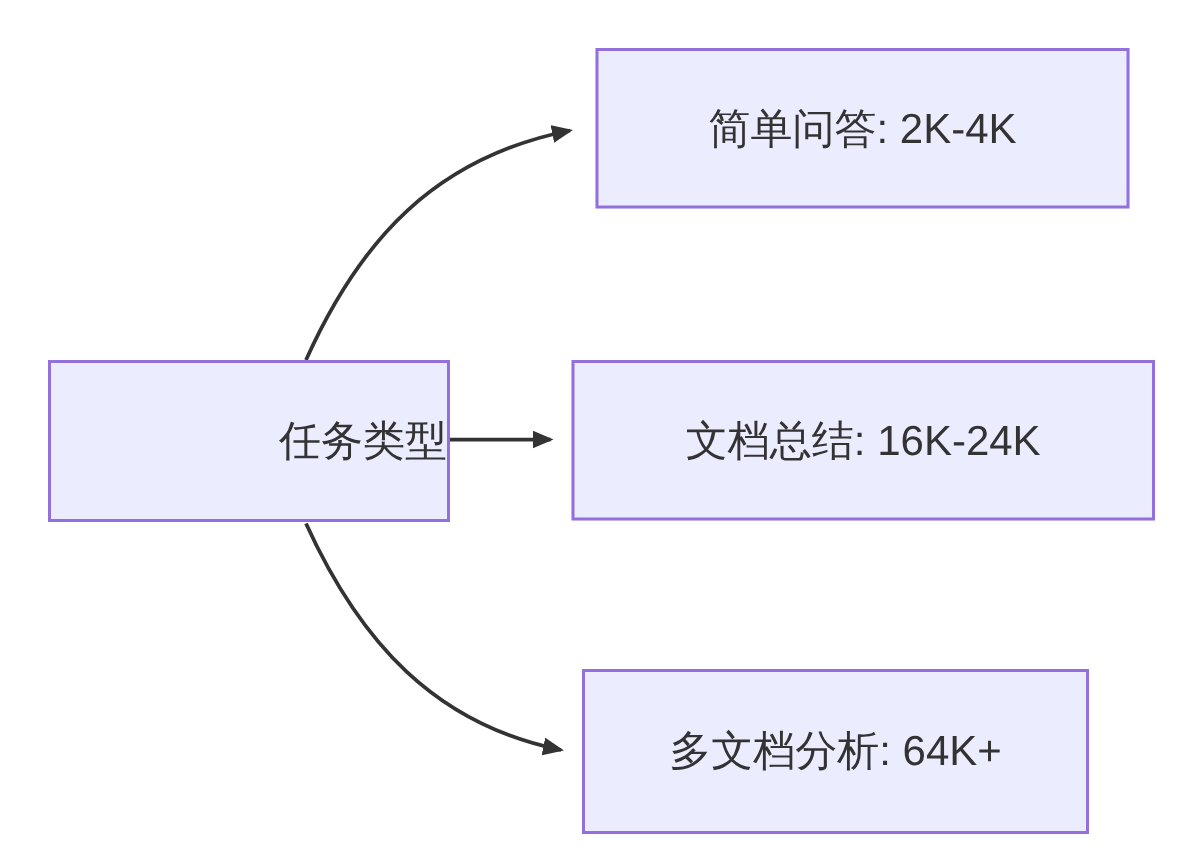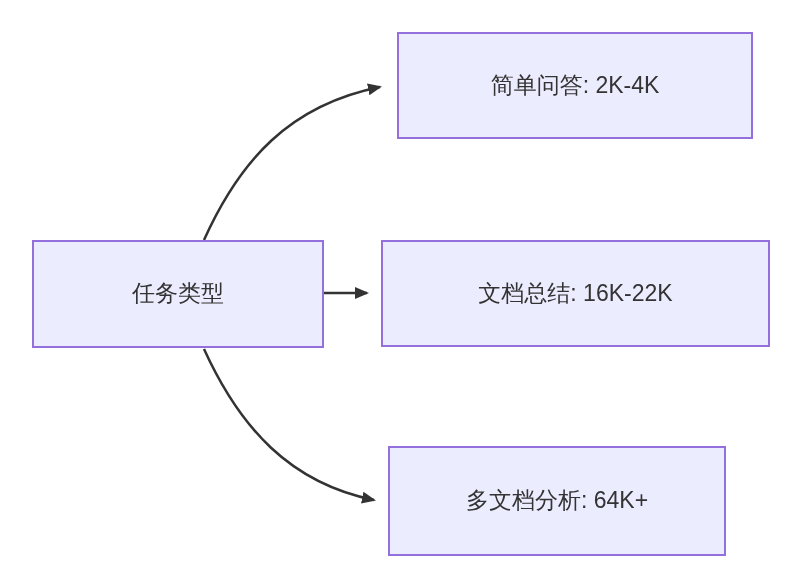--- a/index.html
+++ b/index.html
@@ -30,29 +30,29 @@
   .arrowhead {
     fill: var(--arrow-color, #333333);
     stroke: none;
   }
   .node {
     position: absolute;
     box-sizing: border-box;
     background: var(--node-fill, #ECECFF);
     border: 2px solid var(--node-border, #9370DB);
     color: var(--text-color, #333333);
-    font-size: 23px;
+    font-size: 28px;
     line-height: 1.2;
     display: flex;
     align-items: center;
     justify-content: center;
     text-align: center;
     white-space: nowrap;
   }
-  .node-root   { left: 32px;  top: 240px; width: 292px; height: 108px; }
+  .node-root   { left: 32px;  top: 240px; width: 268px; height: 108px; justify-content: flex-end; }
   .node-child-0 { left: 397px; top: 32px;  width: 356px; height: 107px; }
   .node-child-1 { left: 381px; top: 240px; width: 389px; height: 107px; }
   .node-child-2 { left: 388px; top: 446px; width: 338px; height: 110px; }
 </style>
 </head>
 <body>
 
 <div class="canvas" style="--background: #ffffff; --node-fill: #ECECFF; --node-border: #9370DB; --text-color: #333333; --arrow-color: #333333;">
 
   <svg class="edges" viewBox="0 0 787 572" xmlns="http://www.w3.org/2000/svg">
@@ -68,20 +68,20 @@
 
   <div class="node node-root">
     <span>任务类型</span>
   </div>
 
   <div class="node node-child-0">
     <span>简单问答: 2K-4K</span>
   </div>
 
   <div class="node node-child-1">
-    <span>文档总结: 16K-22K</span>
+    <span>文档总结: 16K-24K</span>
   </div>
 
   <div class="node node-child-2">
     <span>多文档分析: 64K+</span>
   </div>
 
 </div>
 
 </body></html>

